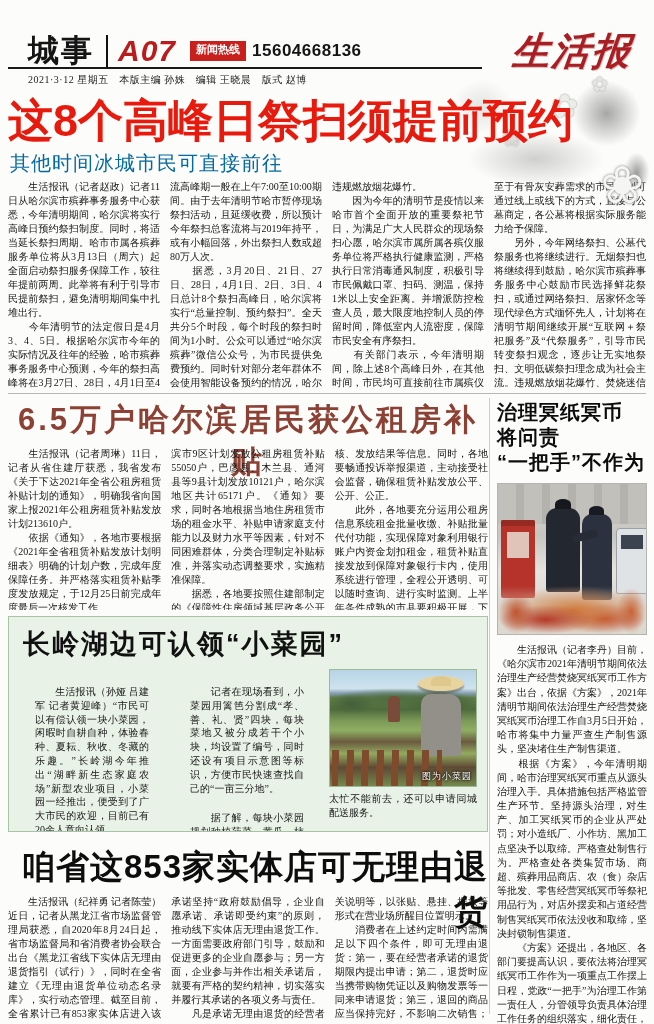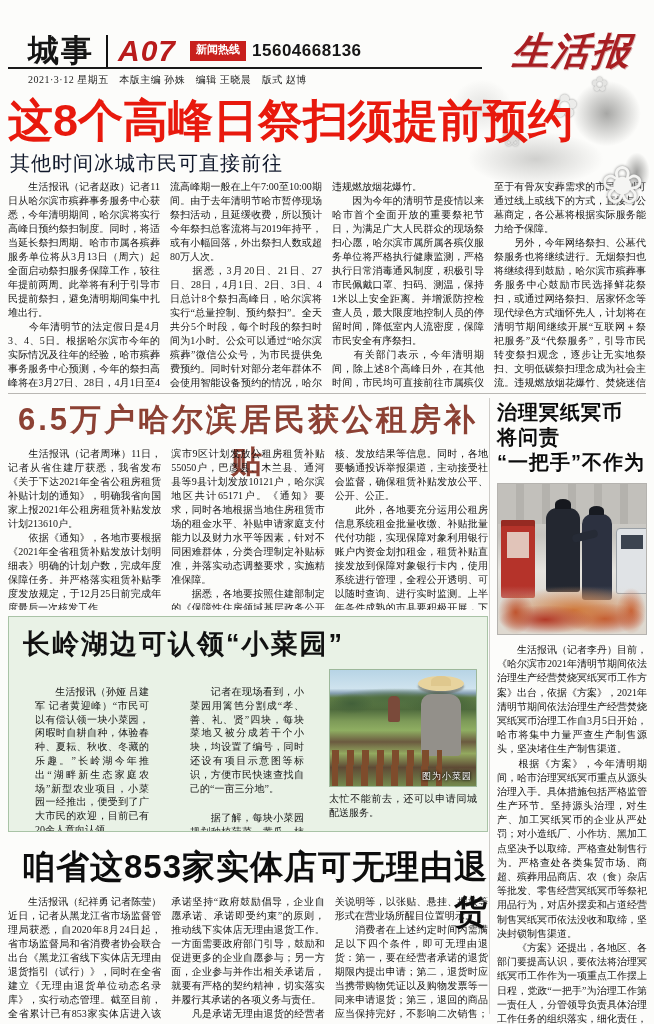--- a/index.html
+++ b/index.html
@@ -28,21 +28,21 @@
       radial-gradient(closest-side at 92% 80%, rgba(70,70,68,.50), rgba(70,70,68,0) 75%),
       radial-gradient(closest-side at 20% 30%, rgba(170,170,168,.30), rgba(170,170,168,0) 70%);}
   .fl{position:absolute;line-height:1}
   .f1{font-size:52px;right:10px;bottom:-14px;color:#f5f5f3;text-shadow:0 0 3px #777}
   .f2{font-size:32px;right:76px;top:22px;color:#ececea;text-shadow:0 0 2px #888}
   .f3{font-size:24px;right:132px;top:58px;color:#dddddb;text-shadow:0 0 2px #999}
   .f4{font-size:20px;right:46px;top:6px;color:#e4e4e2;text-shadow:0 0 2px #999}
 
   
   .lead-headline{position:absolute;top:96px;left:8px;width:600px;font-size:45px;font-weight:900;color:#e8190d;letter-spacing:0;z-index:2;line-height:1.1}
-  .lead-subhead{position:absolute;top:150px;left:10px;font-size:20px;font-weight:500;color:#0f172a;letter-spacing:1px;z-index:2}
+  .lead-subhead{position:absolute;top:150px;left:10px;font-size:20px;font-weight:500;color:#0369a1;letter-spacing:1px;z-index:2}
   .cols{display:flex;gap:10px}
   .col{flex:1;font-size:10px;line-height:1.4;text-align:justify;overflow:hidden}
   .col p{margin:0}
   .lead-body{position:absolute;top:180px;left:8px;width:638px;height:208px}
 
   .hr-main{position:absolute;top:393px;left:8px;width:638px;height:1px;background:#b9b7b3}
   .vline{position:absolute;left:489px;top:398px;height:616px;width:1px;background:#cfcdc9}
 
   
   .housing-headline{position:absolute;top:399px;left:8px;width:480px;text-align:center;font-size:31px;font-weight:900;color:#8c4134;letter-spacing:3px}

